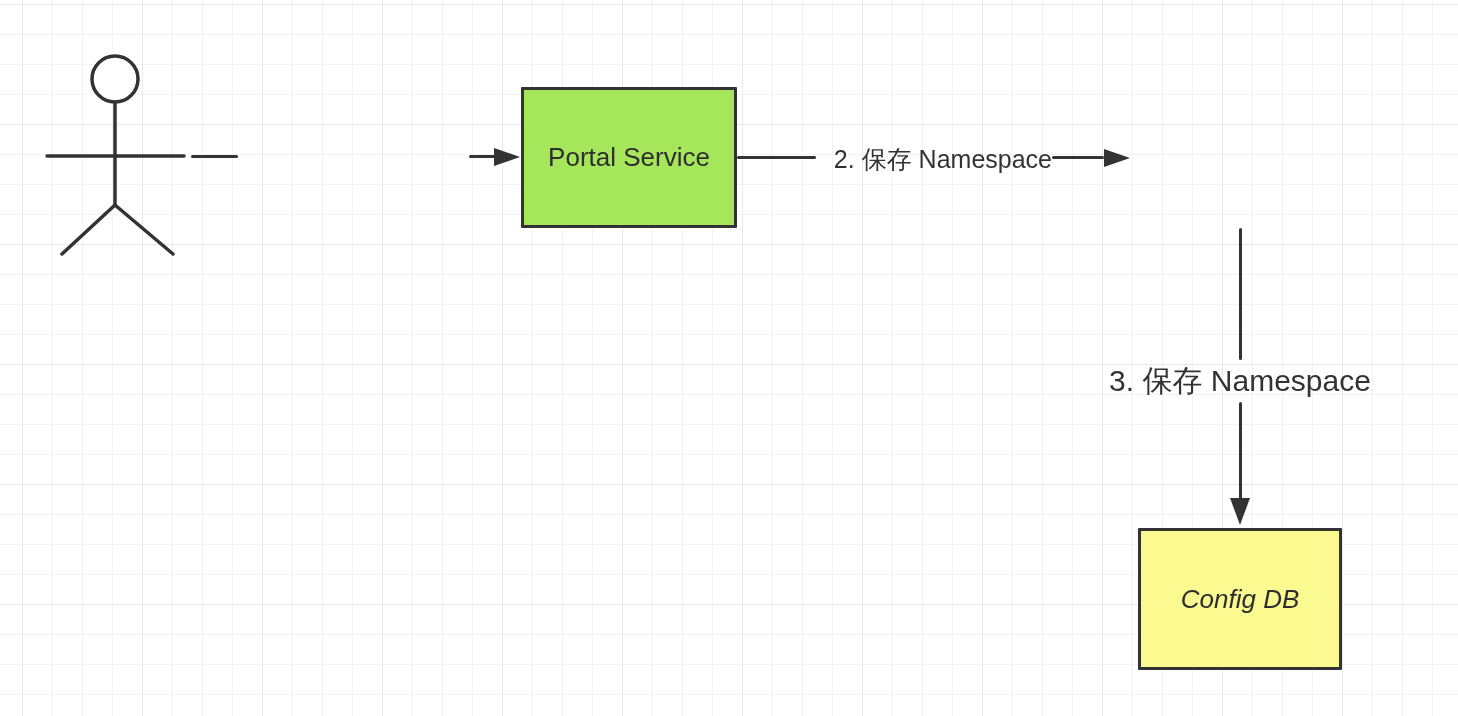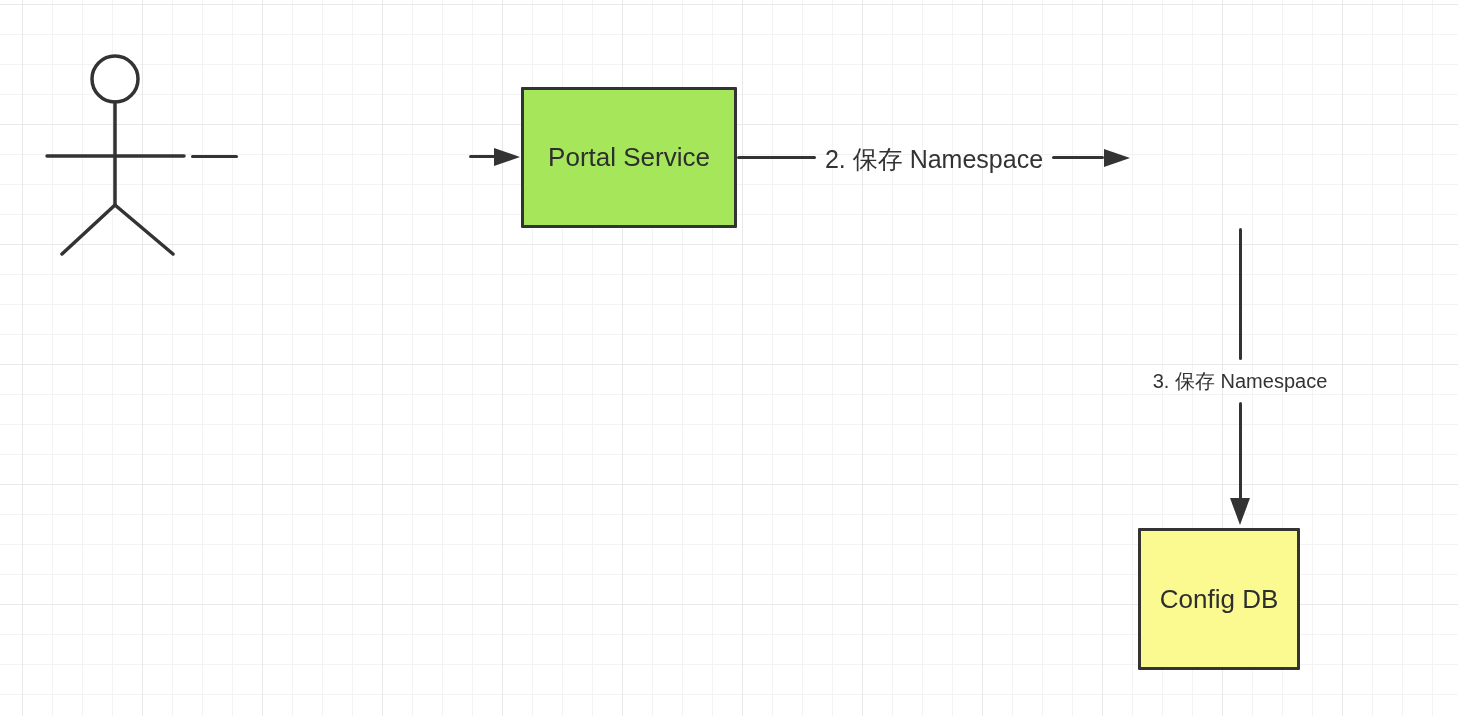--- a/index.html
+++ b/index.html
@@ -39,21 +39,21 @@
     justify-content: center;
     font-size: 26px;
     color: #2e2e2e;
     text-align: center;
     border-radius: 1px;
   }
   .node-green  { background: #a5e65a; }
   .node-yellow { background: #fafa91; }
   .node-portal { left: 521px; top: 87px;  width: 216px; height: 141px; }
   .node-admin  { left: 1133px; top: 88px; width: 216px; height: 140px; }
-  .node-config { left: 1138px; top: 528px; width: 162px; height: 142px; }
+  .node-config { left: 1138px; top: 528px; width: 204px; height: 142px; font-style: italic; }
   .h-line {
     position: absolute;
     height: 3px;
     background: #333333;
     border-radius: 2px;
   }
   .v-line {
     position: absolute;
     width: 3px;
     background: #333333;
@@ -76,21 +76,21 @@
   .edge-label {
     position: absolute;
     font-size: 25px;
     color: #333333;
     white-space: nowrap;
     text-align: center;
     transform: translateY(-50%);
   }
   .edge-label-vertical {
     position: absolute;
-    font-size: 20px;
+    font-size: 30px;
     color: #333333;
     white-space: nowrap;
     text-align: center;
     transform: translate(-50%, -50%);
   }
 </style>
 </head>
 <body>
 
 <div class="canvas">
@@ -105,21 +105,21 @@
 
   <div class="h-line" style="left:191px; top:155px; width:47px;"></div>
   <div class="h-line" style="left:469px; top:155px; width:27px;"></div>
   <div class="arrow-right" style="left:494px; top:148px;"></div>
 
   <div class="node node-green node-portal">
     <span>Portal Service</span>
   </div>
 
   <div class="h-line" style="left:737px; top:156px; width:79px;"></div>
-  <div class="edge-label" style="left:816px; top:159px; width:236px;">2. 保存 Namespace</div>
+  <div class="edge-label" style="left:816px; top:159px; width:236px;text-align:right;">2. 保存 Namespace</div>
   <div class="h-line" style="left:1052px; top:156px; width:52px;"></div>
   <div class="arrow-right" style="left:1104px; top:149px;"></div>
 
 
   <div class="v-line" style="left:1239px; top:228px; height:132px;"></div>
   <div class="edge-label-vertical" style="left:1240px; top:381px;">3. 保存 Namespace</div>
   <div class="v-line" style="left:1239px; top:402px; height:97px;"></div>
   <div class="arrow-down" style="left:1230px; top:498px;"></div>
 
   <div class="node node-yellow node-config">

